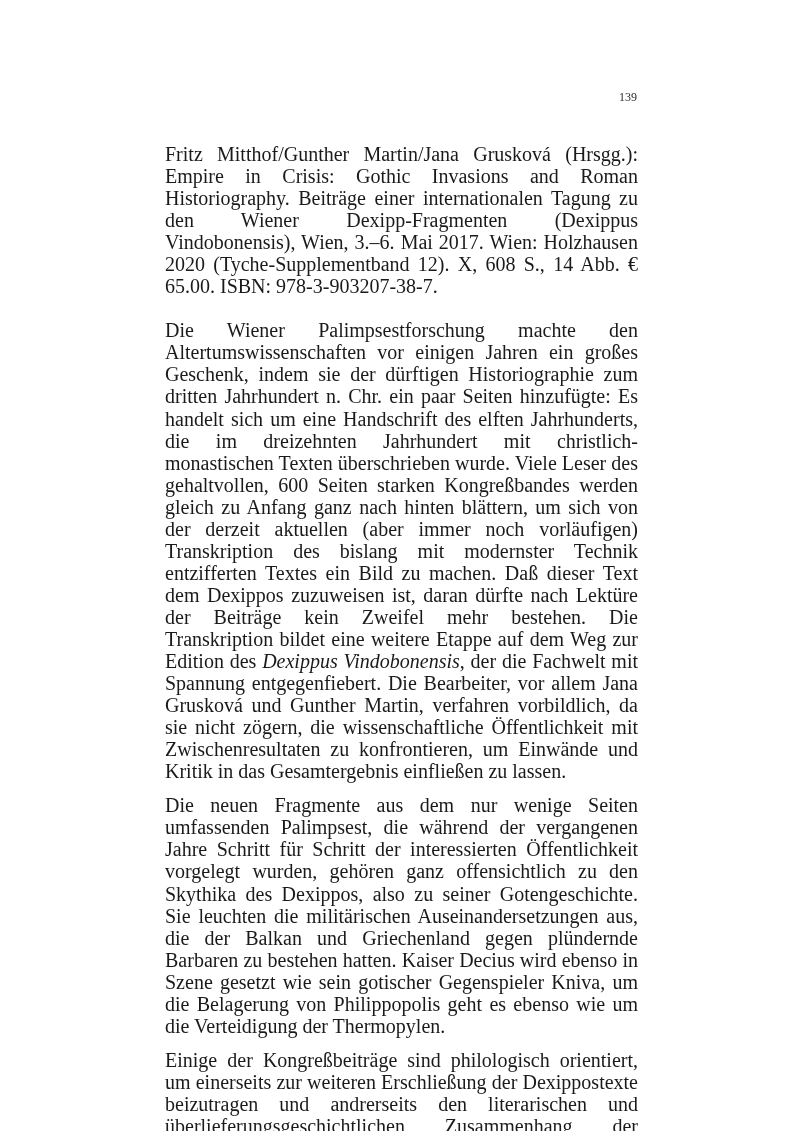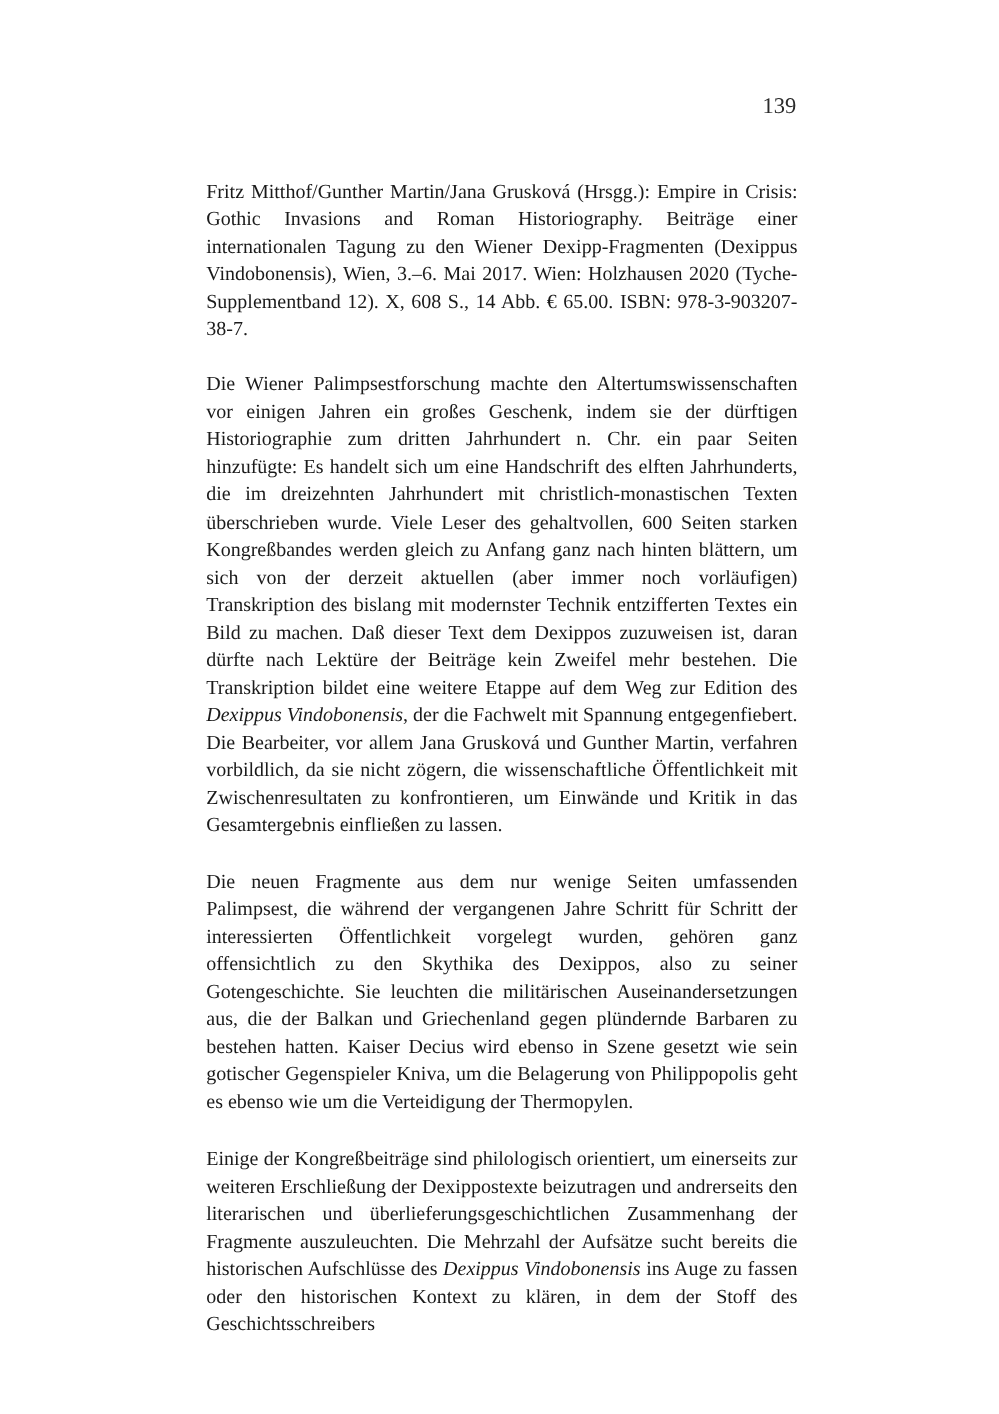--- a/index.html
+++ b/index.html
@@ -33,50 +33,50 @@
     right: 0;
     top: 1px;
     text-align: center;
     font-size: 11.5px;
     letter-spacing: 0.2px;
     color: #2e2e2e;
   }
   .running-head-folio {
     position: absolute;
     right: 0;
-    top: 0;
-    font-size: 18px;
+    top: 16px;
+    font-size: 12px;
     color: #2b2b2b;
   }
 
   
   .textblock {
     position: absolute;
     left: 165px;
     top: 143px;
     width: 473px;
   }
 
   .citation,
   .para {
     margin: 0;
     text-align: justify;
     text-justify: inter-word;
-    font-size: 16px;
+    font-size: 20px;
     line-height: 22.05px;
     hyphens: manual;
     font-family: Liberation Serif, serif;
   }
 
   .citation {
     margin-bottom: 22px;
   }
 
   .para + .para {
-    margin-top: 23px;
+    margin-top: 12px;
   }
 
   .para i,
   .citation i {
     font-style: italic;
   }
 
   
   .citation,
   .para {

